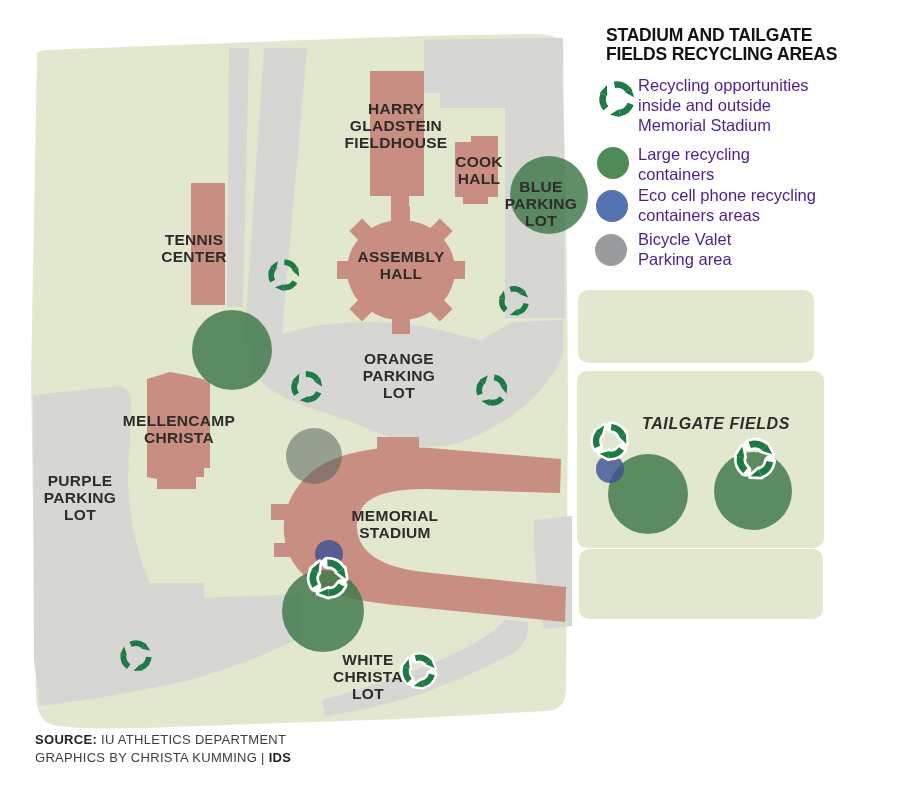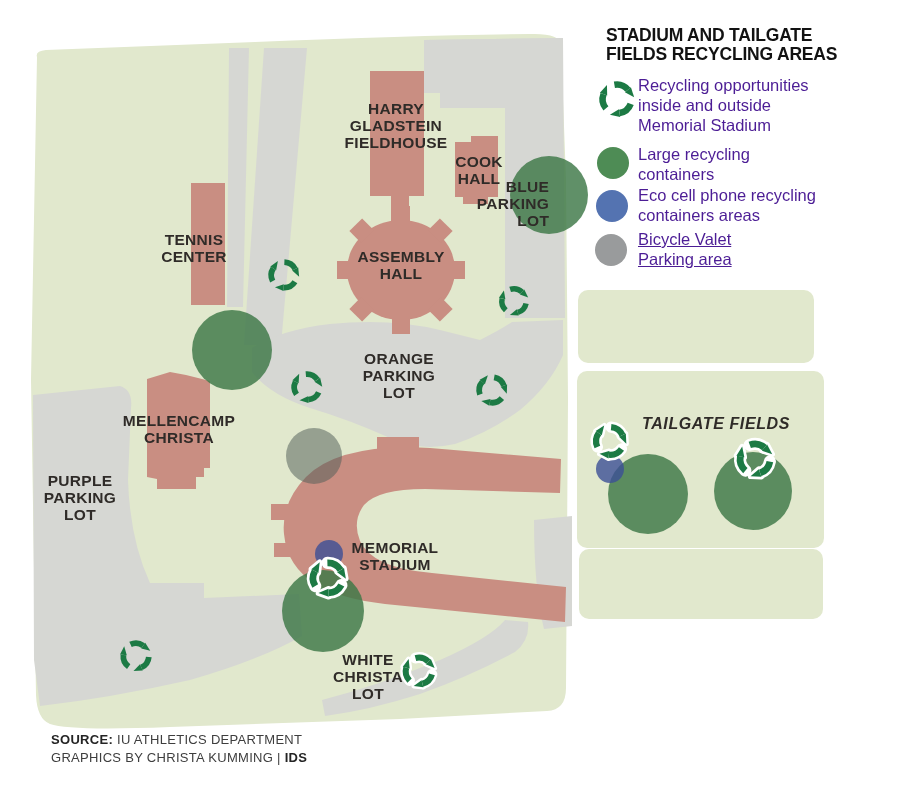--- a/index.html
+++ b/index.html
@@ -8,22 +8,22 @@
   #map-svg{position:absolute;left:0;top:0;}
   .map-label{position:absolute;transform:translate(-50%,-50%);text-align:center;
     white-space:pre-line;color:#2f2b28;font-weight:600;font-size:15.5px;line-height:1.1;
     letter-spacing:.3px;z-index:5;}
   .map-label.single{white-space:nowrap;font-size:16px;letter-spacing:.6px;}
   .legend{position:absolute;z-index:6;}
   .legend-title{left:606px;top:26px;width:240px;white-space:pre-line;color:#121212;
     font-weight:800;font-size:17.5px;line-height:1.1;letter-spacing:-.2px;}
   .legend-item{left:638px;width:250px;white-space:pre-line;color:#4c1d95;
     font-size:16.5px;line-height:1.22;}
-  .li-1{top:75px;} .li-2{top:144px;} .li-3{top:185px;} .li-4{top:229px;text-decoration:underline;}
-  .source{position:absolute;left:51px;top:731px;z-index:6;color:#3e3e3e;
+  .li-1{top:75px;} .li-2{top:144px;} .li-3{top:185px;} .li-4{top:229px;}
+  .source{position:absolute;left:35px;top:731px;z-index:6;color:#3e3e3e;
     font-size:13px;line-height:1.4;letter-spacing:.3px;}
   .source b{color:#242424;}
 </style>
 </head>
 <body>
 
 <div id="stage">
 
 <svg id="map-svg" width="900" height="798" viewBox="0 0 900 798">
   <defs>
@@ -130,32 +130,32 @@
 
 <div class="map-label" style="left:396px;top:126px;">HARRY
 GLADSTEIN
 FIELDHOUSE</div>
 <div class="map-label" style="left:479px;top:170px;">COOK
 HALL</div>
 <div class="map-label" style="left:194px;top:248px;">TENNIS
 CENTER</div>
 <div class="map-label" style="left:401px;top:265px;">ASSEMBLY
 HALL</div>
-<div class="map-label" style="left:513px;top:204px;text-align:right;">BLUE
+<div class="map-label" style="left:541px;top:204px;">BLUE
 PARKING
 LOT</div>
 <div class="map-label" style="left:399px;top:376px;">ORANGE
 PARKING
 LOT</div>
 <div class="map-label" style="left:179px;top:429px;">MELLENCAMP
 CHRISTA</div>
 <div class="map-label" style="left:80px;top:498px;">PURPLE
 PARKING
 LOT</div>
-<div class="map-label" style="left:395px;top:524px;margin-top:32px;">MEMORIAL
+<div class="map-label" style="left:395px;top:524px;">MEMORIAL
 STADIUM</div>
 <div class="map-label" style="left:368px;top:677px;">WHITE
 CHRISTA
 LOT</div>
 <div class="map-label single" style="left:716px;top:424px;font-style:italic;">TAILGATE FIELDS</div>
 
 <div class="legend legend-title">STADIUM AND TAILGATE
 FIELDS RECYCLING AREAS</div>
 <div class="legend legend-item li-1">Recycling opportunities
 inside and outside

